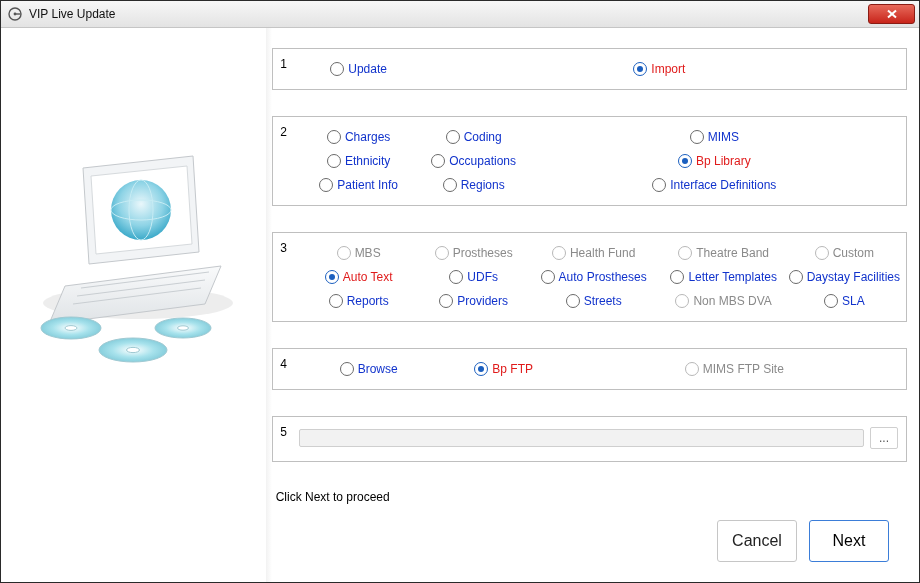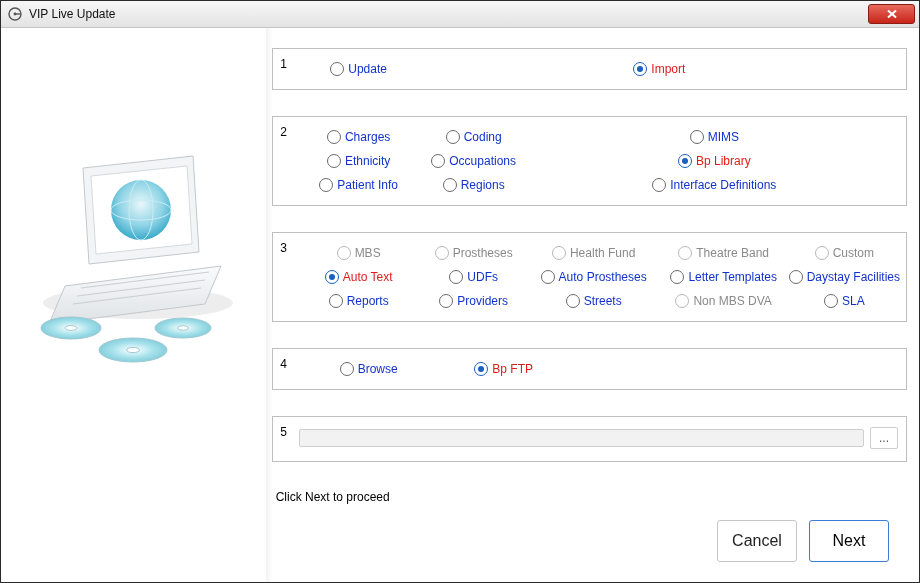--- a/index.html
+++ b/index.html
@@ -457,20 +457,26 @@
                 <span class="r-inner"></span>
               </span>
               <span class="r-label">Browse</span>
             </div>
             <div class="radio selected">
               <span class="r-outer">
                 <span class="r-inner"></span>
               </span>
               <span class="r-label">Bp FTP</span>
             </div>
+            <div class="radio disabled">
+              <span class="r-outer">
+                <span class="r-inner"></span>
+              </span>
+              <span class="r-label">MIMS FTP Site</span>
+            </div>
           </div>
       </div>
 
       <div class="group path">
         <div class="step-num">5</div>
         <div class="opts">
           <div class="path-row">
             <div class="path-input"></div>
             <div class="browse-btn">...</div>
           </div>

